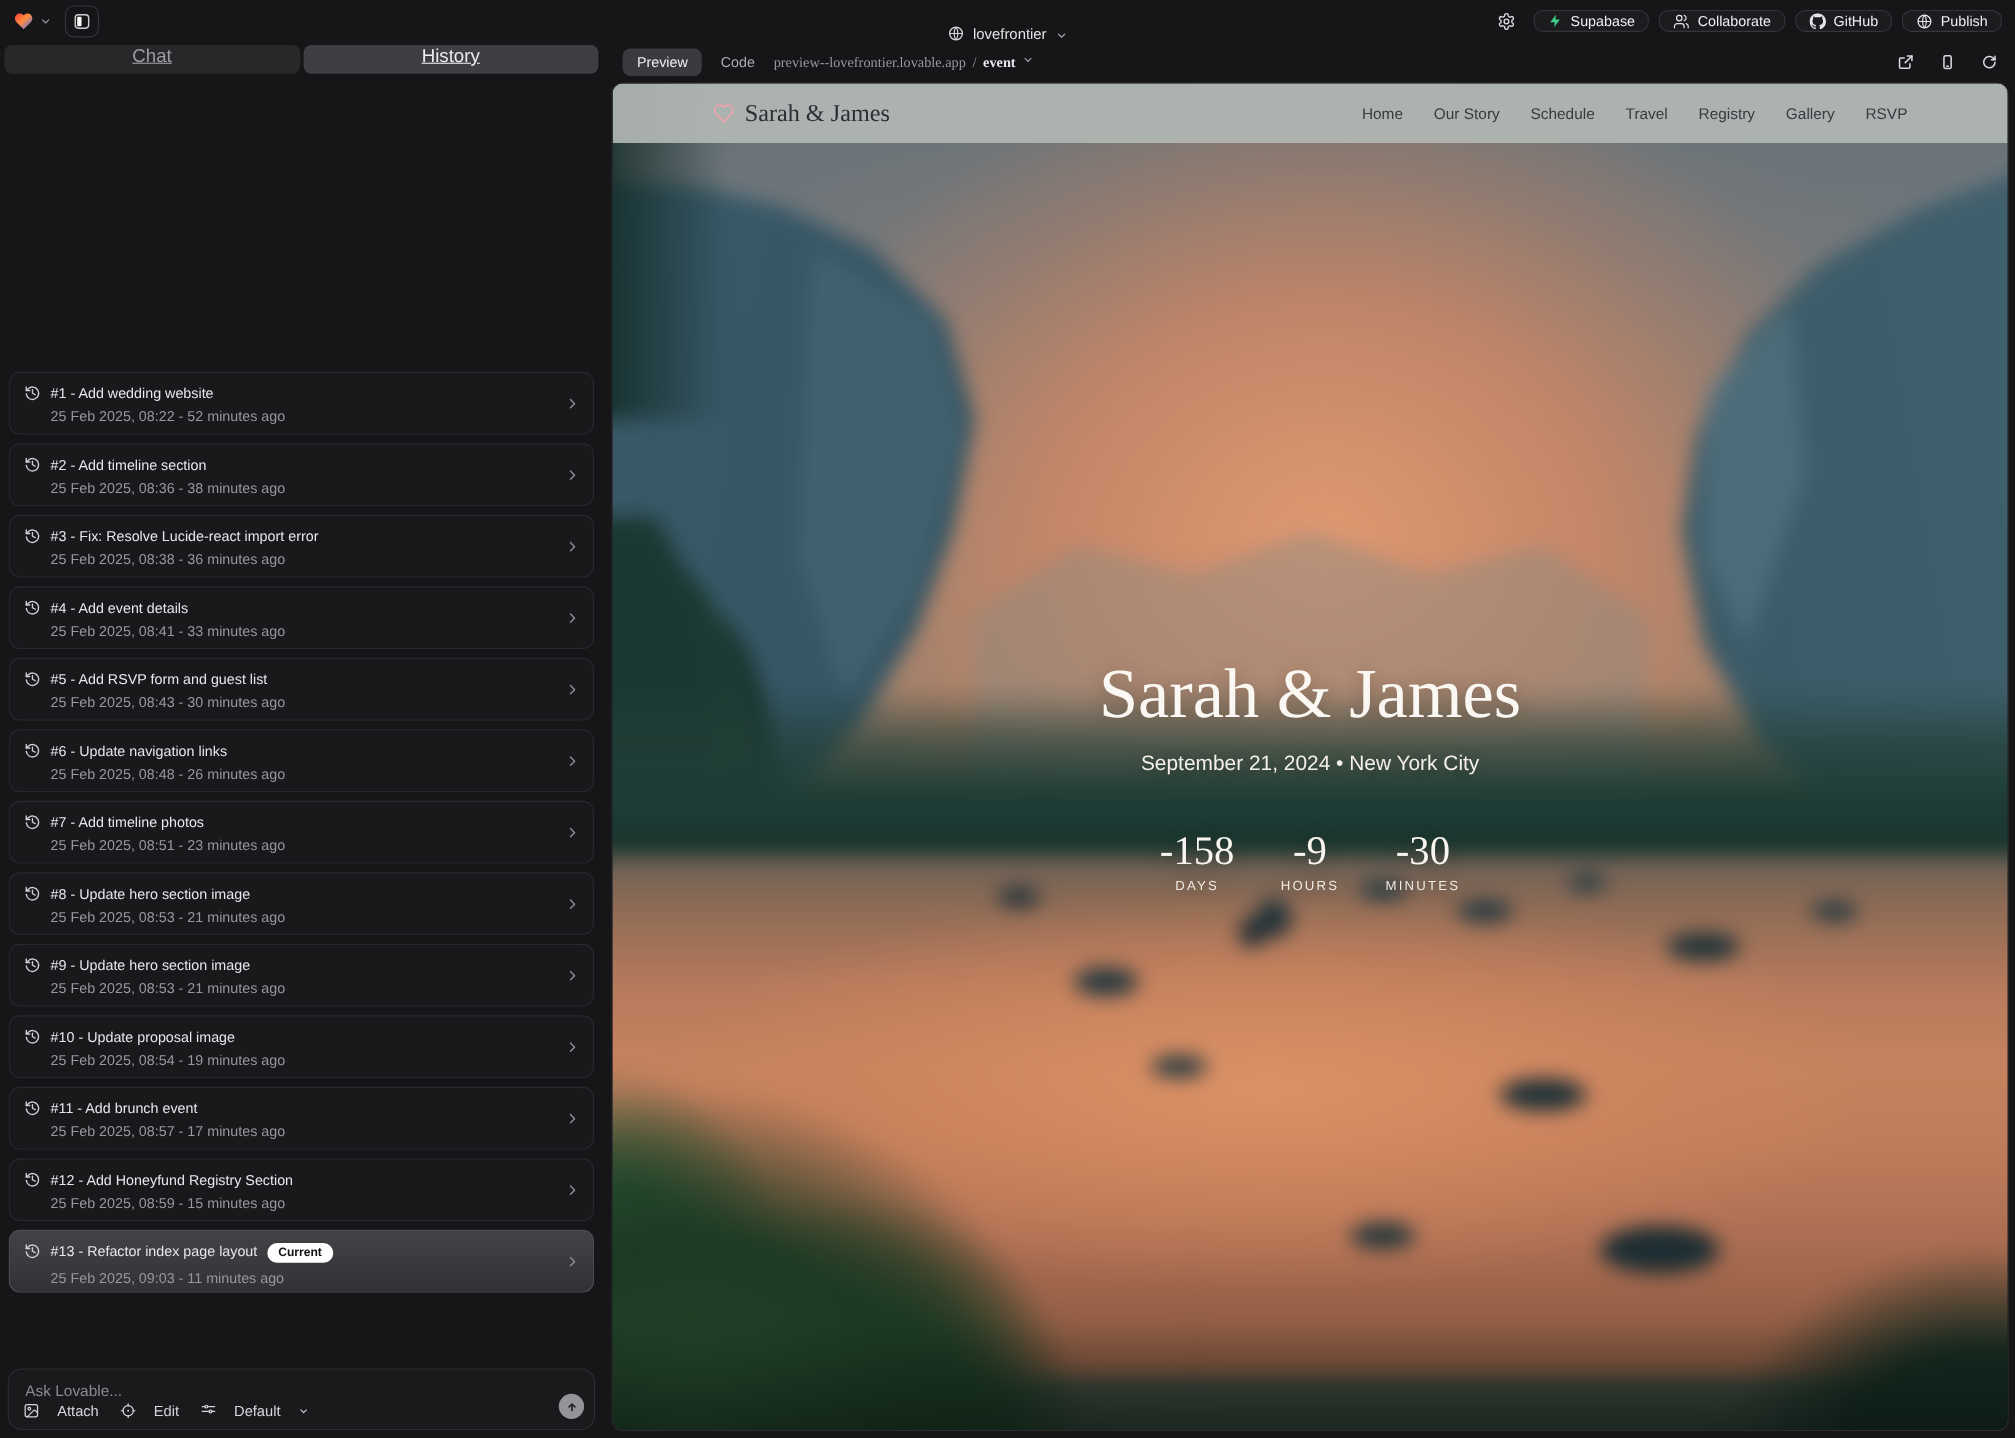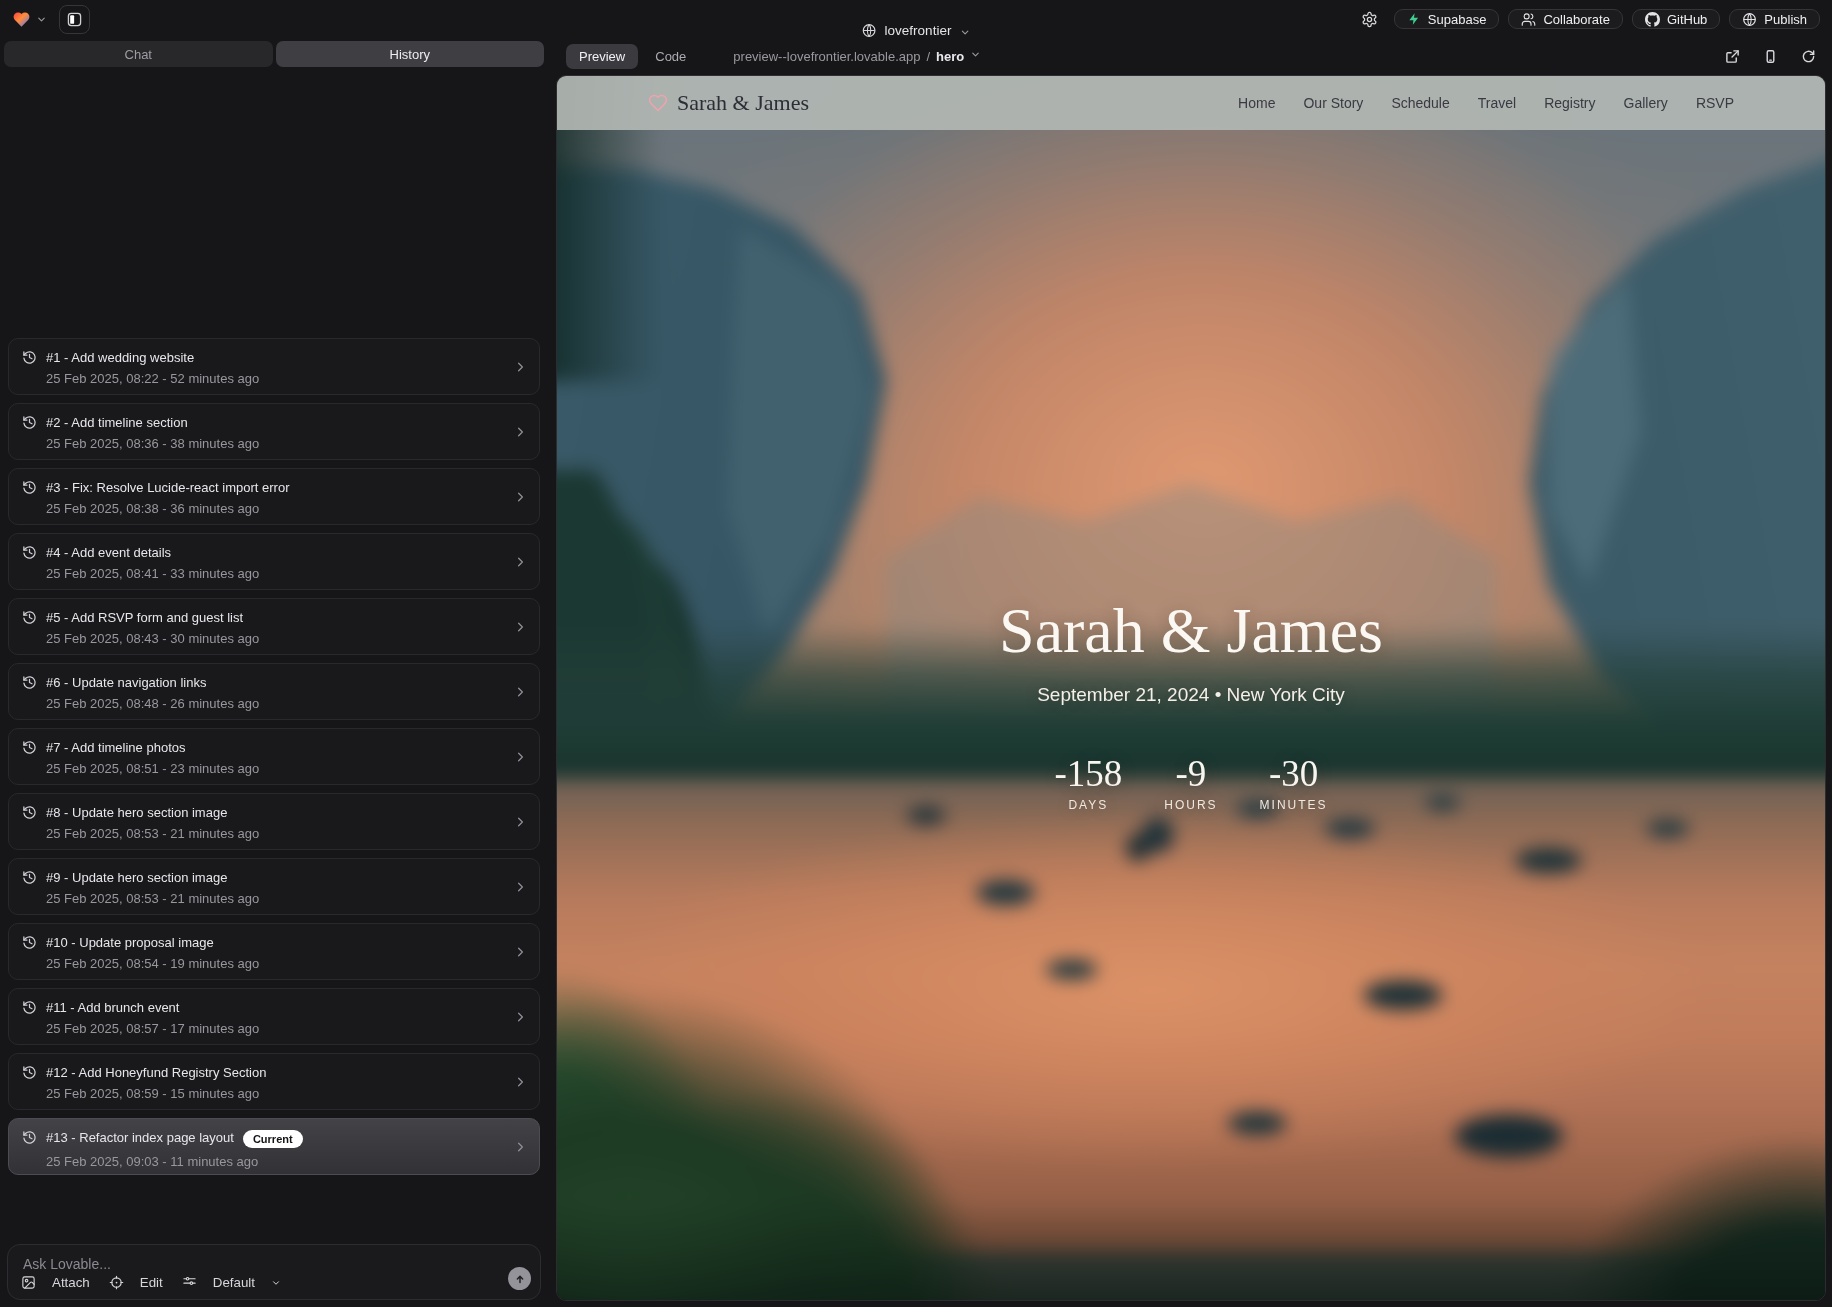--- a/index.html
+++ b/index.html
@@ -17,21 +17,21 @@
   .tb-center { position:absolute; left:50%; transform:translateX(-50%); height:38px;
     display:flex; align-items:flex-end; gap:8px; font-size:13.5px; color:#e4e4e8; }
   .tb-right { margin-left:auto; display:flex; align-items:center; gap:9px; }
   .icon-btn { width:30px; height:28px; display:flex; align-items:center; justify-content:center; color:#d9d9dd; }
   .tb-btn { display:flex; align-items:center; gap:7px; height:20px; padding:1px 12px;
     border:1px solid #343439; border-radius:9px; background:#1c1c1f; font-size:13px; color:#efeff3; }
 
   
   .left-panel { position:absolute; left:0; top:38px; width:548px; bottom:0; }
   .tabs { display:flex; gap:3px; margin:3px 4px 0; }
-  .tab { flex:1; height:26px; border-radius:7px; display:flex; align-items:center; justify-content:center; font-size:13px; }
+  .tab { flex:1; height:26px; border-radius:7px; display:flex; justify-content:center; font-size:17px;text-decoration:underline; }
   .tab.inactive { background:#28282b; color:#9d9da3; }
   .tab.active { background:#3e3e43; color:#ededf1; }
 
   .history-list { position:absolute; left:8px; right:8px; top:300px; }
   .h-card { position:relative; height:57px; margin-bottom:8px; border:1px solid #29292d; border-radius:10px;
     background:#19191c; padding:11px 34px 0 13px; cursor:pointer; }
   .h-card.current { background:linear-gradient(180deg,#424247,#313136); border-color:#4c4c52; }
   .h-row { display:flex; gap:9px; }
   .h-icon { color:#cfcfd4; flex:0 0 auto; }
   .h-title { font-size:13px; color:#e7e7eb; white-space:nowrap; }
@@ -48,21 +48,21 @@
     font-size:13px; color:#d7d7db; }
   .c-action { display:flex; align-items:center; gap:16px; color:#d7d7db; }
   .send-btn { position:absolute; right:9px; bottom:9px; width:23px; height:23px; border-radius:50%;
     background:#939399; display:flex; align-items:center; justify-content:center; color:#222226; }
 
   
   .ptoolbar { position:absolute; left:556px; right:6px; top:38px; height:37px;
     display:flex; align-items:center; gap:17px; padding:0 10px; }
   .pv-tab-preview { background:#3a3a3f; border-radius:7px; padding:5px 13px; font-size:13px; color:#f1f1f5;text-align:right; }
   .pv-tab-code { font-size:13px; color:#ababb1; }
-  .pv-url { display:flex; align-items:flex-start; gap:6px; font-size:13px; color:#98989e; margin-left:30px; }
+  .pv-url { display:flex; align-items:flex-start; gap:6px; font-size:13px; color:#98989e; margin-left:0;font-family:Liberation Serif, serif; }
   .pv-url .path { color:#eaeaee; font-weight:700; }
   .pt-icons { margin-left:auto; display:flex; align-items:center; gap:23px; color:#cbcbd1; }
 
   
   .preview-panel { position:absolute; left:556px; top:75px; width:1270px; height:1226px;
     border:1px solid #2d2d31; border-radius:10px; overflow:hidden; background:#0d1113; }
   .scene-blur { position:absolute; inset:-28px; filter:blur(9px); }
   .layer { position:absolute; inset:0; }
   .sky { background:
     radial-gradient(46% 40% at 51% 34%, rgba(226,153,113,.95) 0%, rgba(210,136,100,.75) 40%, rgba(190,130,100,.35) 65%, rgba(160,120,100,0) 85%),
@@ -457,21 +457,21 @@
 <div class="ptoolbar">
   <button class="pv-tab-preview">
     <span>Preview</span>
   </button>
   <button class="pv-tab-code">
     <span>Code</span>
   </button>
   <button class="pv-url">
     <span>preview--lovefrontier.lovable.app</span>
     <span>/</span>
-    <span class="path">hero</span>
+    <span class="path">event</span>
     <svg width="11" height="11" viewBox="0 0 16 16">
       <path d="M4 6l4 4 4-4" fill="none" stroke="#9a9aa0" stroke-width="1.6" stroke-linecap="round" stroke-linejoin="round"></path>
     </svg>
   </button>
   <div class="pt-icons">
     <button class="icon-btn" style="width:auto;height:auto;">
       <svg width="15" height="15" viewBox="0 0 16 16" fill="none" stroke="currentColor" stroke-width="1.5" stroke-linecap="round" stroke-linejoin="round">
         <path d="M12 9.5V13a1 1 0 0 1-1 1H3a1 1 0 0 1-1-1V5a1 1 0 0 1 1-1h3.5"></path>
           <path d="M9.5 2H14v4.5"></path>
           <path d="M14 2 7.5 8.5"></path>

